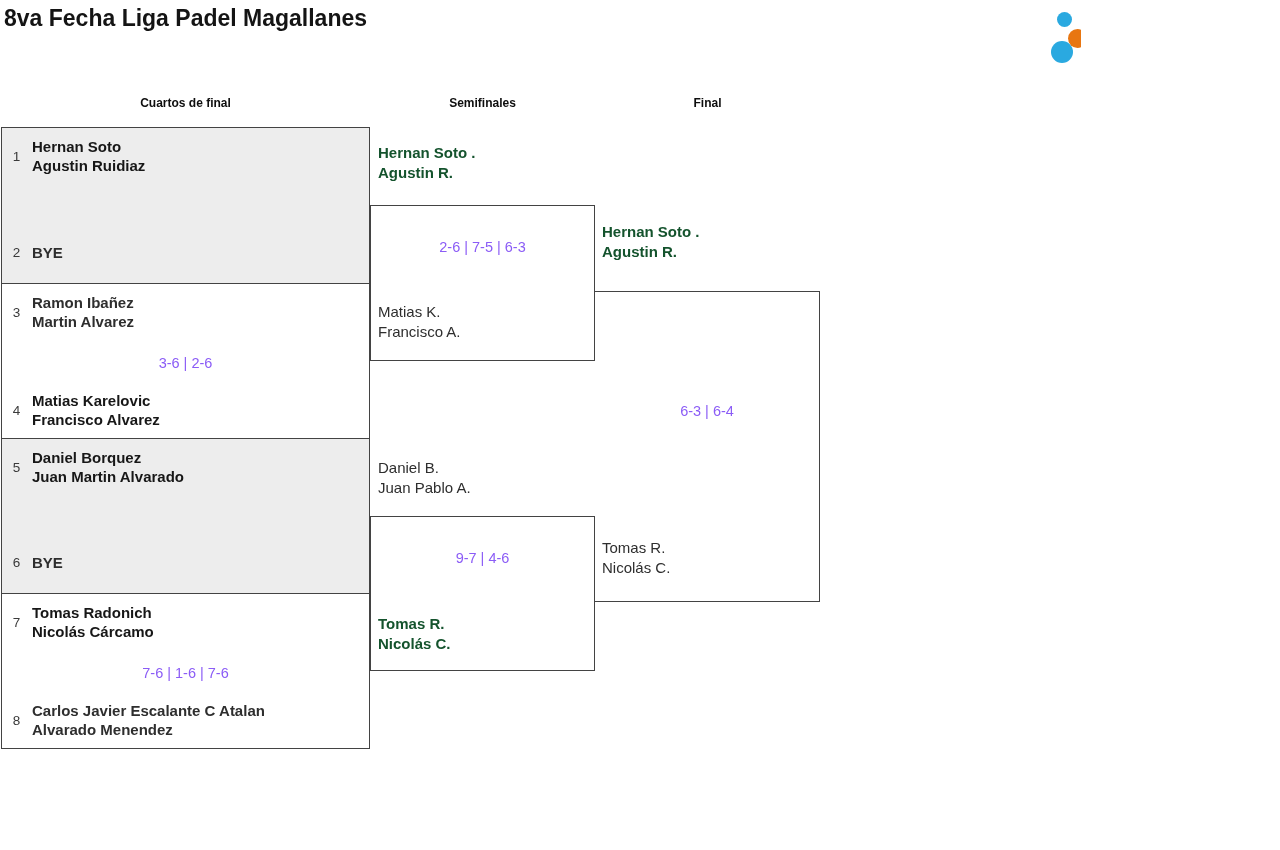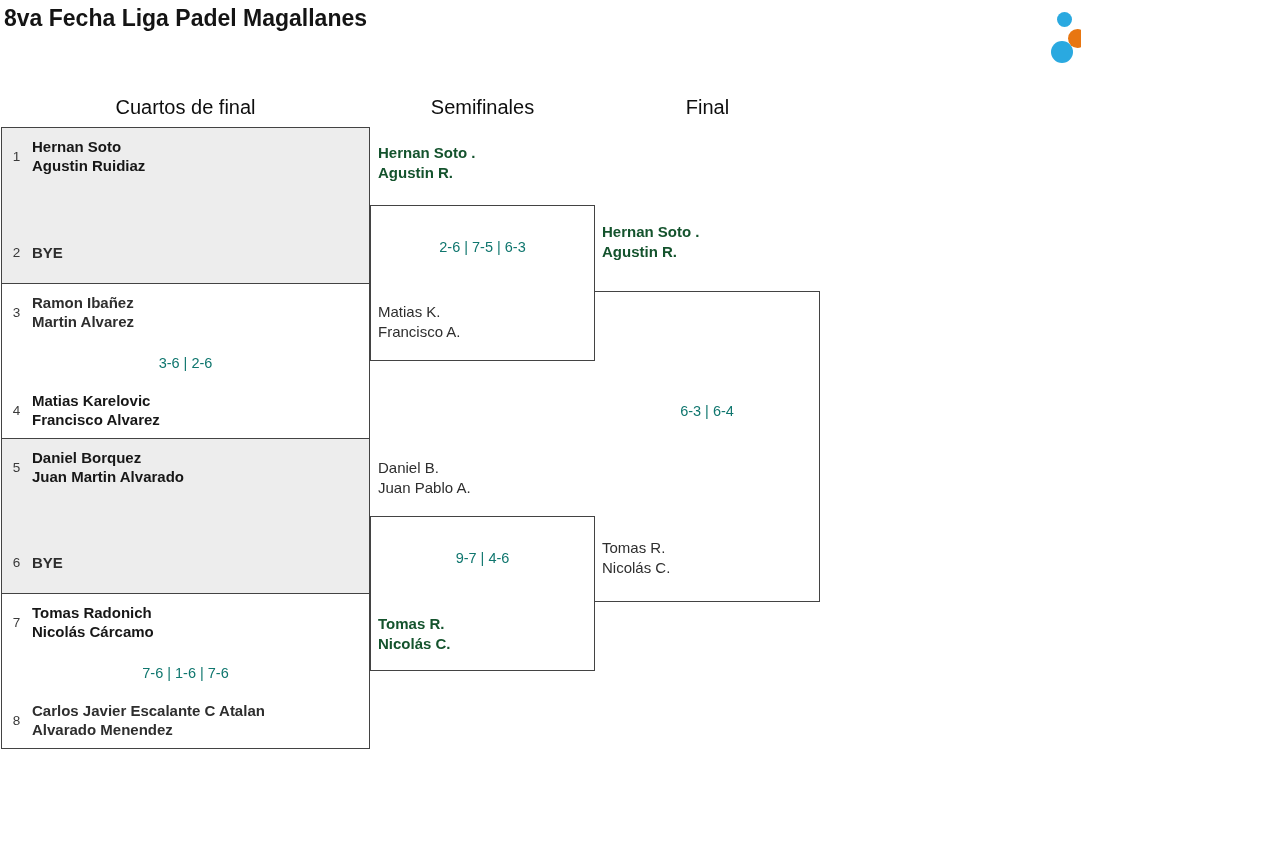--- a/index.html
+++ b/index.html
@@ -15,36 +15,36 @@
   .dot { position:absolute; border-radius:50%; }
   .dot-blue-small   { left:9px;  top:8px;  width:15px; height:15px; background:#2aa9e0; }
   .dot-green-large  { left:33px; top:5px;  width:27px; height:27px; background:#72b82d; }
   .dot-orange       { left:20px; top:25px; width:19px; height:19px; background:#e87611; }
   .dot-blue-large   { left:3px;  top:37px; width:22px; height:22px; background:#2aa9e0; }
   .dot-green-small  { left:37px; top:42px; width:14px; height:14px; background:#72b82d; }
   .logo-text { position:absolute; left:58px; top:0px; font-size:47px; line-height:58px; font-weight:bold;
                letter-spacing:-2px; color:#c2410c; }
 
   
-  .rh { position:absolute; top:96px; font-size:20px; font-weight:normal; text-align:center; color:#0e0e0e; }
+  .rh { position:absolute; top:96px; font-size:12px; font-weight:bold; text-align:center; color:#0e0e0e; }
 
   
   .match { position:absolute; border:1px solid #434343; background:#ffffff; }
   .match.shaded { background:#ededed; }
   .match.noleft { border-left:none;margin-top:8px; }
 
   .prow { position:absolute; left:9px; display:flex; align-items:center; gap:10px; }
   .prow.p1 { top:9px; }
   .prow.p2 { bottom:9px; }
   .prow.p2.single { bottom:21px; }
   .seed { font-size:13.5px; color:#3a3a3a; width:11px; text-align:center; flex:none; }
   .names div { font-size:15px; line-height:19px; color:#2e2e2e; white-space:nowrap;font-weight:bold; }
   .names.w div { font-weight:bold; color:#171717; }
 
-  .score { position:absolute; left:0; width:100%; text-align:center; font-size:14.5px; color:#0f766e; }
+  .score { position:absolute; left:0; width:100%; text-align:center; font-size:14.5px; color:#8b5cf6; }
   .qf  .score { top:71px; }
   .sf  .score { top:33px; }
   .fin .score { top:111px; }
 
   
   .flabel { position:absolute; font-size:15px; line-height:20px; white-space:nowrap; color:#2e2e2e; }
   .flabel.w { font-weight:bold; color:#14532d; }
 </style>
 </head>
 <body>

